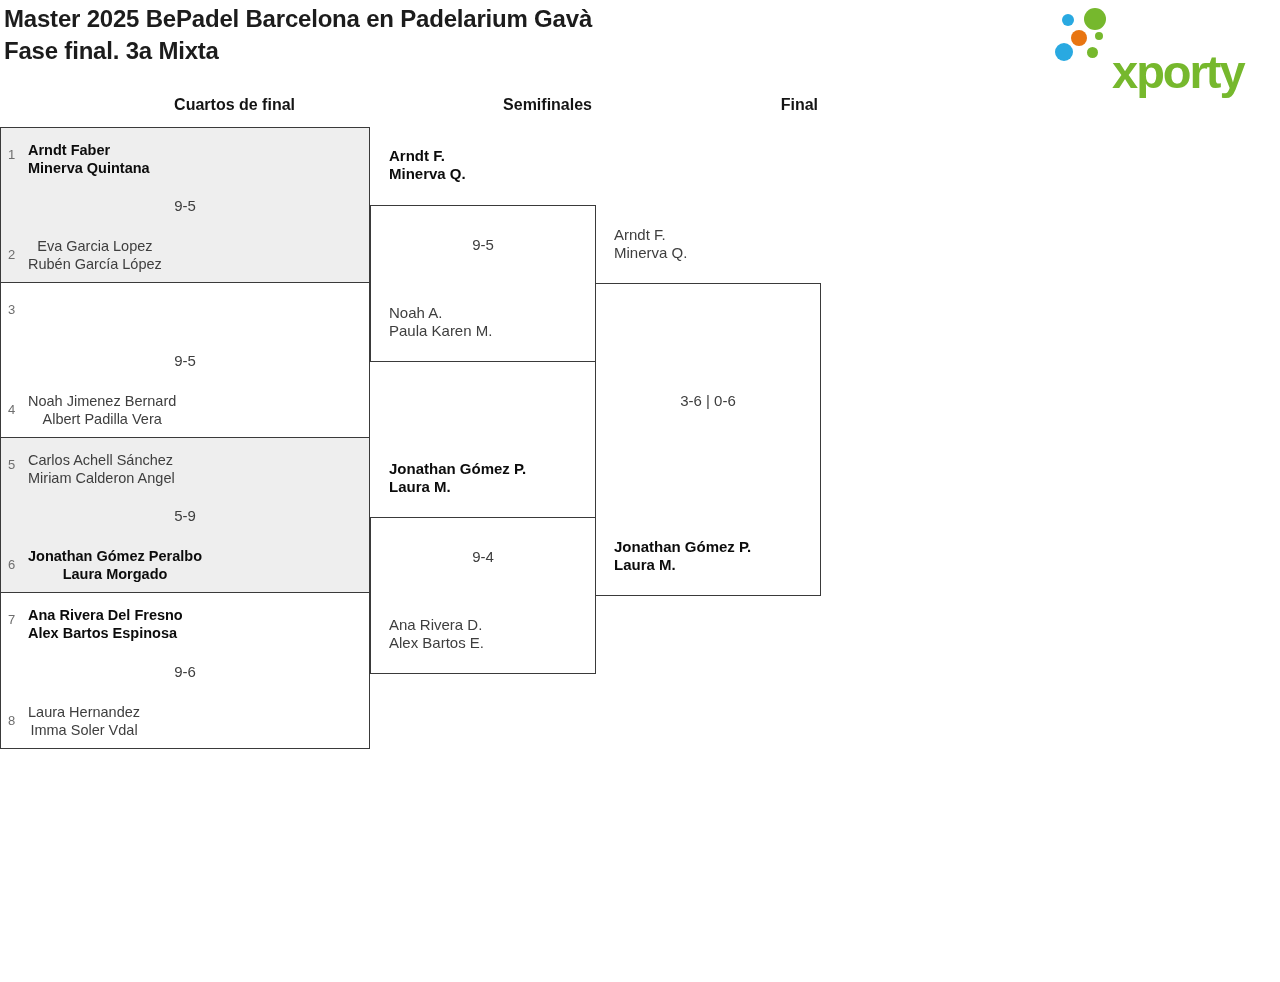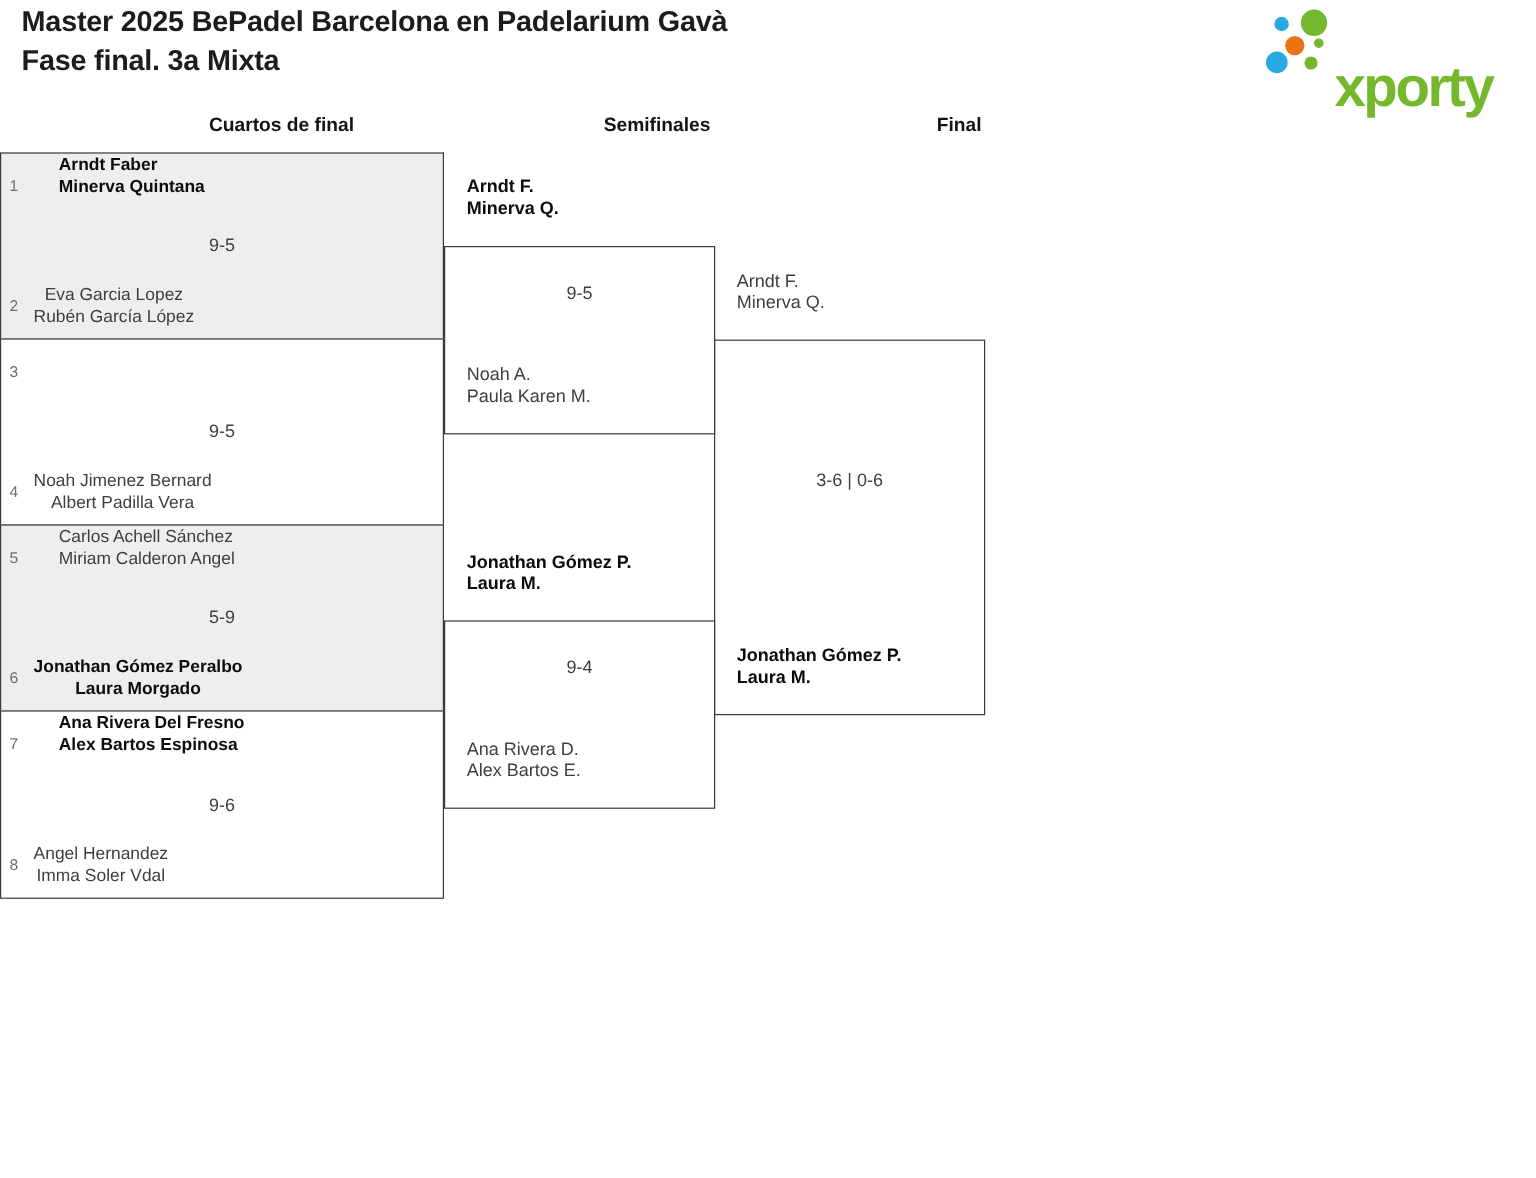--- a/index.html
+++ b/index.html
@@ -6,21 +6,20 @@
   body {
     width:1280px; height:982px; position:relative; overflow:hidden;
     background:#ffffff; font-family:"Liberation Sans", sans-serif;
     -webkit-font-smoothing:antialiased;
   }
   
   .title {
     position:absolute; left:4px; top:3px;
     font-size:24px; font-weight:700; color:#1c1c1c; line-height:32px;
     letter-spacing:-0.2px;
-    margin-left:14px;
   }
   .logo { position:absolute; left:1050px; top:0; width:228px; height:76px; cursor:pointer; }
   .dot { position:absolute; border-radius:50%; }
   .dot.blue-sm   { left:12px;   top:14px;   width:12px; height:12px; }
   .dot.green-lg  { left:34px;   top:8px;    width:22px; height:22px; }
   .dot.orange    { left:21px;   top:30px;   width:16px; height:16px; }
   .dot.green-xs  { left:45px;   top:32px;   width:8px;  height:8px;  }
   .dot.blue-lg   { left:5px;    top:43px;   width:18px; height:18px; }
   .dot.green-sm  { left:37px;   top:47px;   width:11px; height:11px; }
   .logo-text {
@@ -43,21 +42,21 @@
   }
   .qf-match.shade { background:#eeeeee; }
   .qf-match.m1 { top:0;     height:156px; }
   .qf-match.m2 { top:155px; height:156px; }
   .qf-match.m3 { top:310px; height:156px; }
   .qf-match.m4 { top:465px; height:157px; }
   .team {
     position:absolute; left:27px; font-size:14.5px; line-height:18px;
     color:#3e3e3e; white-space:nowrap;
   }
-  .team.top { top:1px;margin-left:21px; }
+  .team.top { top:13px; }
   .team.bottom { bottom:9px;text-align:center; }
   .team.winner { font-weight:700; color:#0c0c0c; }
   .seed {
     position:absolute; left:7px; width:16px; font-size:13px; line-height:18px;
     color:#6e6e6e; text-align:left;
   }
   .seed.top { top:18px; }
   .seed.bottom { bottom:18px; }
   .score {
     position:absolute; left:0; right:0; top:50%; transform:translateY(-50%);
@@ -155,21 +154,21 @@
 
   <div class="qf-match m4">
     <div class="seed top">7</div>
     <div class="team top winner">
       <div>Ana Rivera Del Fresno</div>
       <div>Alex Bartos Espinosa</div>
     </div>
     <div class="score">9-6</div>
     <div class="seed bottom">8</div>
     <div class="team bottom">
-      <div>Angel Hernandez</div>
+      <div>Laura Hernandez</div>
       <div>Imma Soler Vdal</div>
     </div>
   </div>
 </div>
 
 <div class="box sf1"></div>
 <div class="box sf2"></div>
 <div class="box final"></div>
 
 <div class="adv sf1-top winner">

